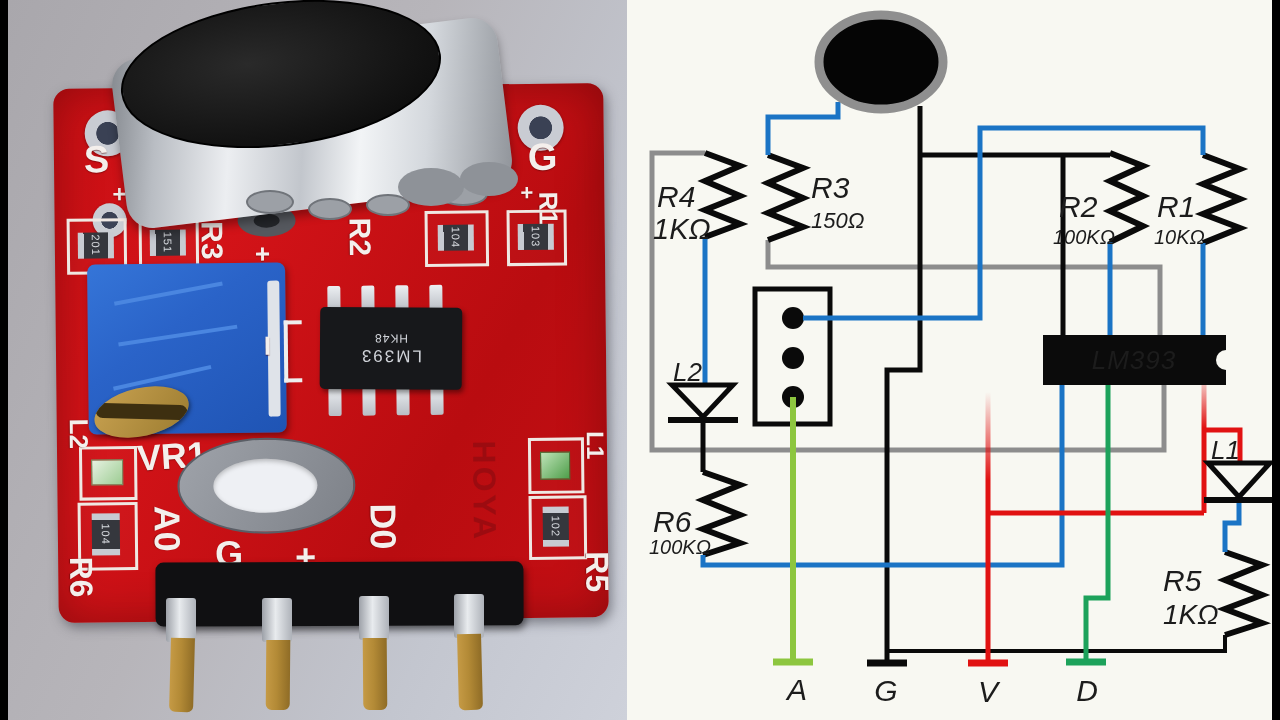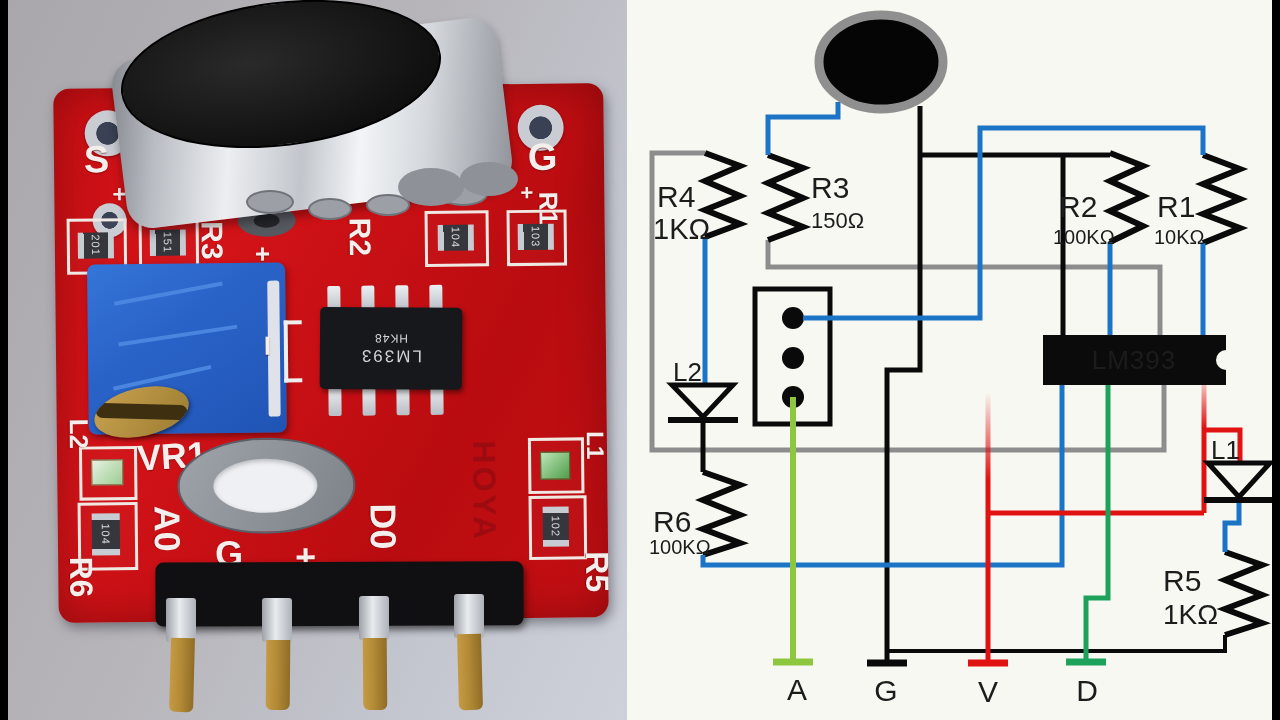--- a/index.html
+++ b/index.html
@@ -21,21 +21,21 @@
        display:flex;align-items:center;justify-content:center;}
   .smdv{background:linear-gradient(180deg,#c7cbd2 0 16%,#35373d 16% 84%,#c7cbd2 84%);
        display:flex;align-items:center;justify-content:center;}
   .smdcode{color:#d8dbe0;font-size:11px;writing-mode:vertical-rl;letter-spacing:1px;}
   .wlab{color:#f4efec;font-weight:bold;text-shadow:0 1px 1px rgba(80,0,0,.5);}
   .vert{writing-mode:vertical-rl;}
   .leg{background:linear-gradient(180deg,#eceff2,#b9bdc4);border-radius:2px;}
   .pin-silver{background:linear-gradient(90deg,#9da1a8,#e8ebee 45%,#aeb2b9);border-radius:3px;}
   .pin-gold{background:linear-gradient(90deg,#c59a45,#b38a36 45%,#8f6c26);border-radius:0 0 6px 6px;}
   
-  #schem{position:absolute;left:627px;top:0;width:645px;height:720px;background:#bef264;}
+  #schem{position:absolute;left:627px;top:0;width:645px;height:720px;background:#bef264;font-style:italic;}
   svg text{font-family:"Liberation Sans",sans-serif;fill:#1c1c1c;}
 </style>
 </head>
 <body>
 <div id="stage">
 
   <div class="bar" style="left:0;width:8px;"></div>
   <div class="bar" style="left:1272px;width:8px;"></div>
 
   <div id="photo">

